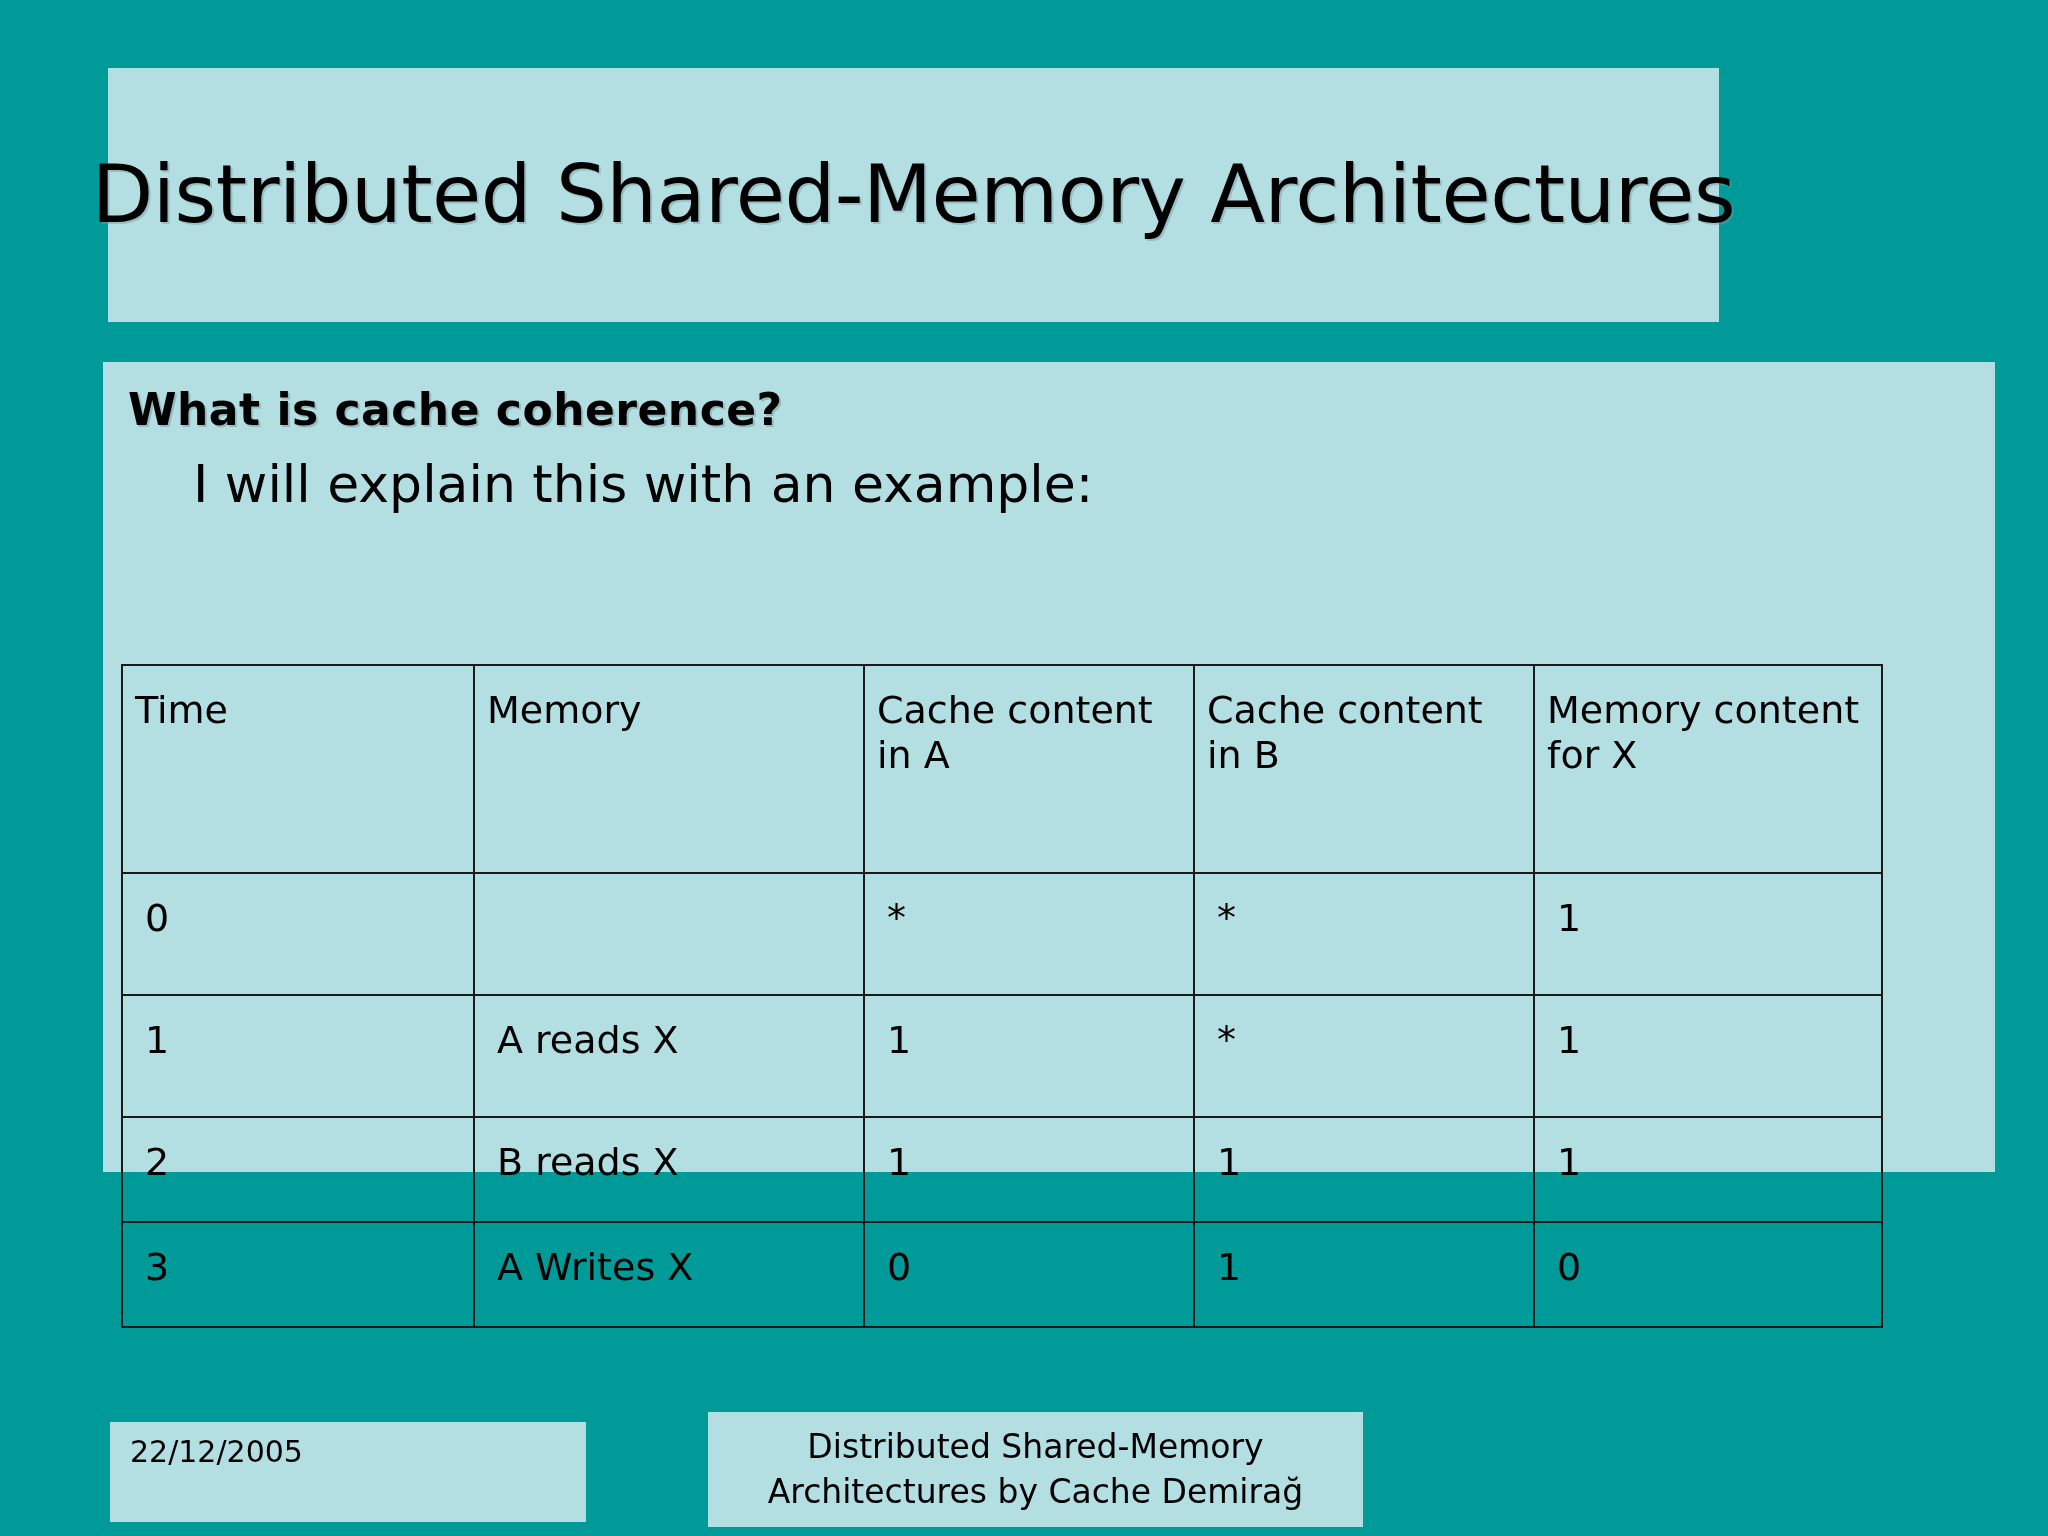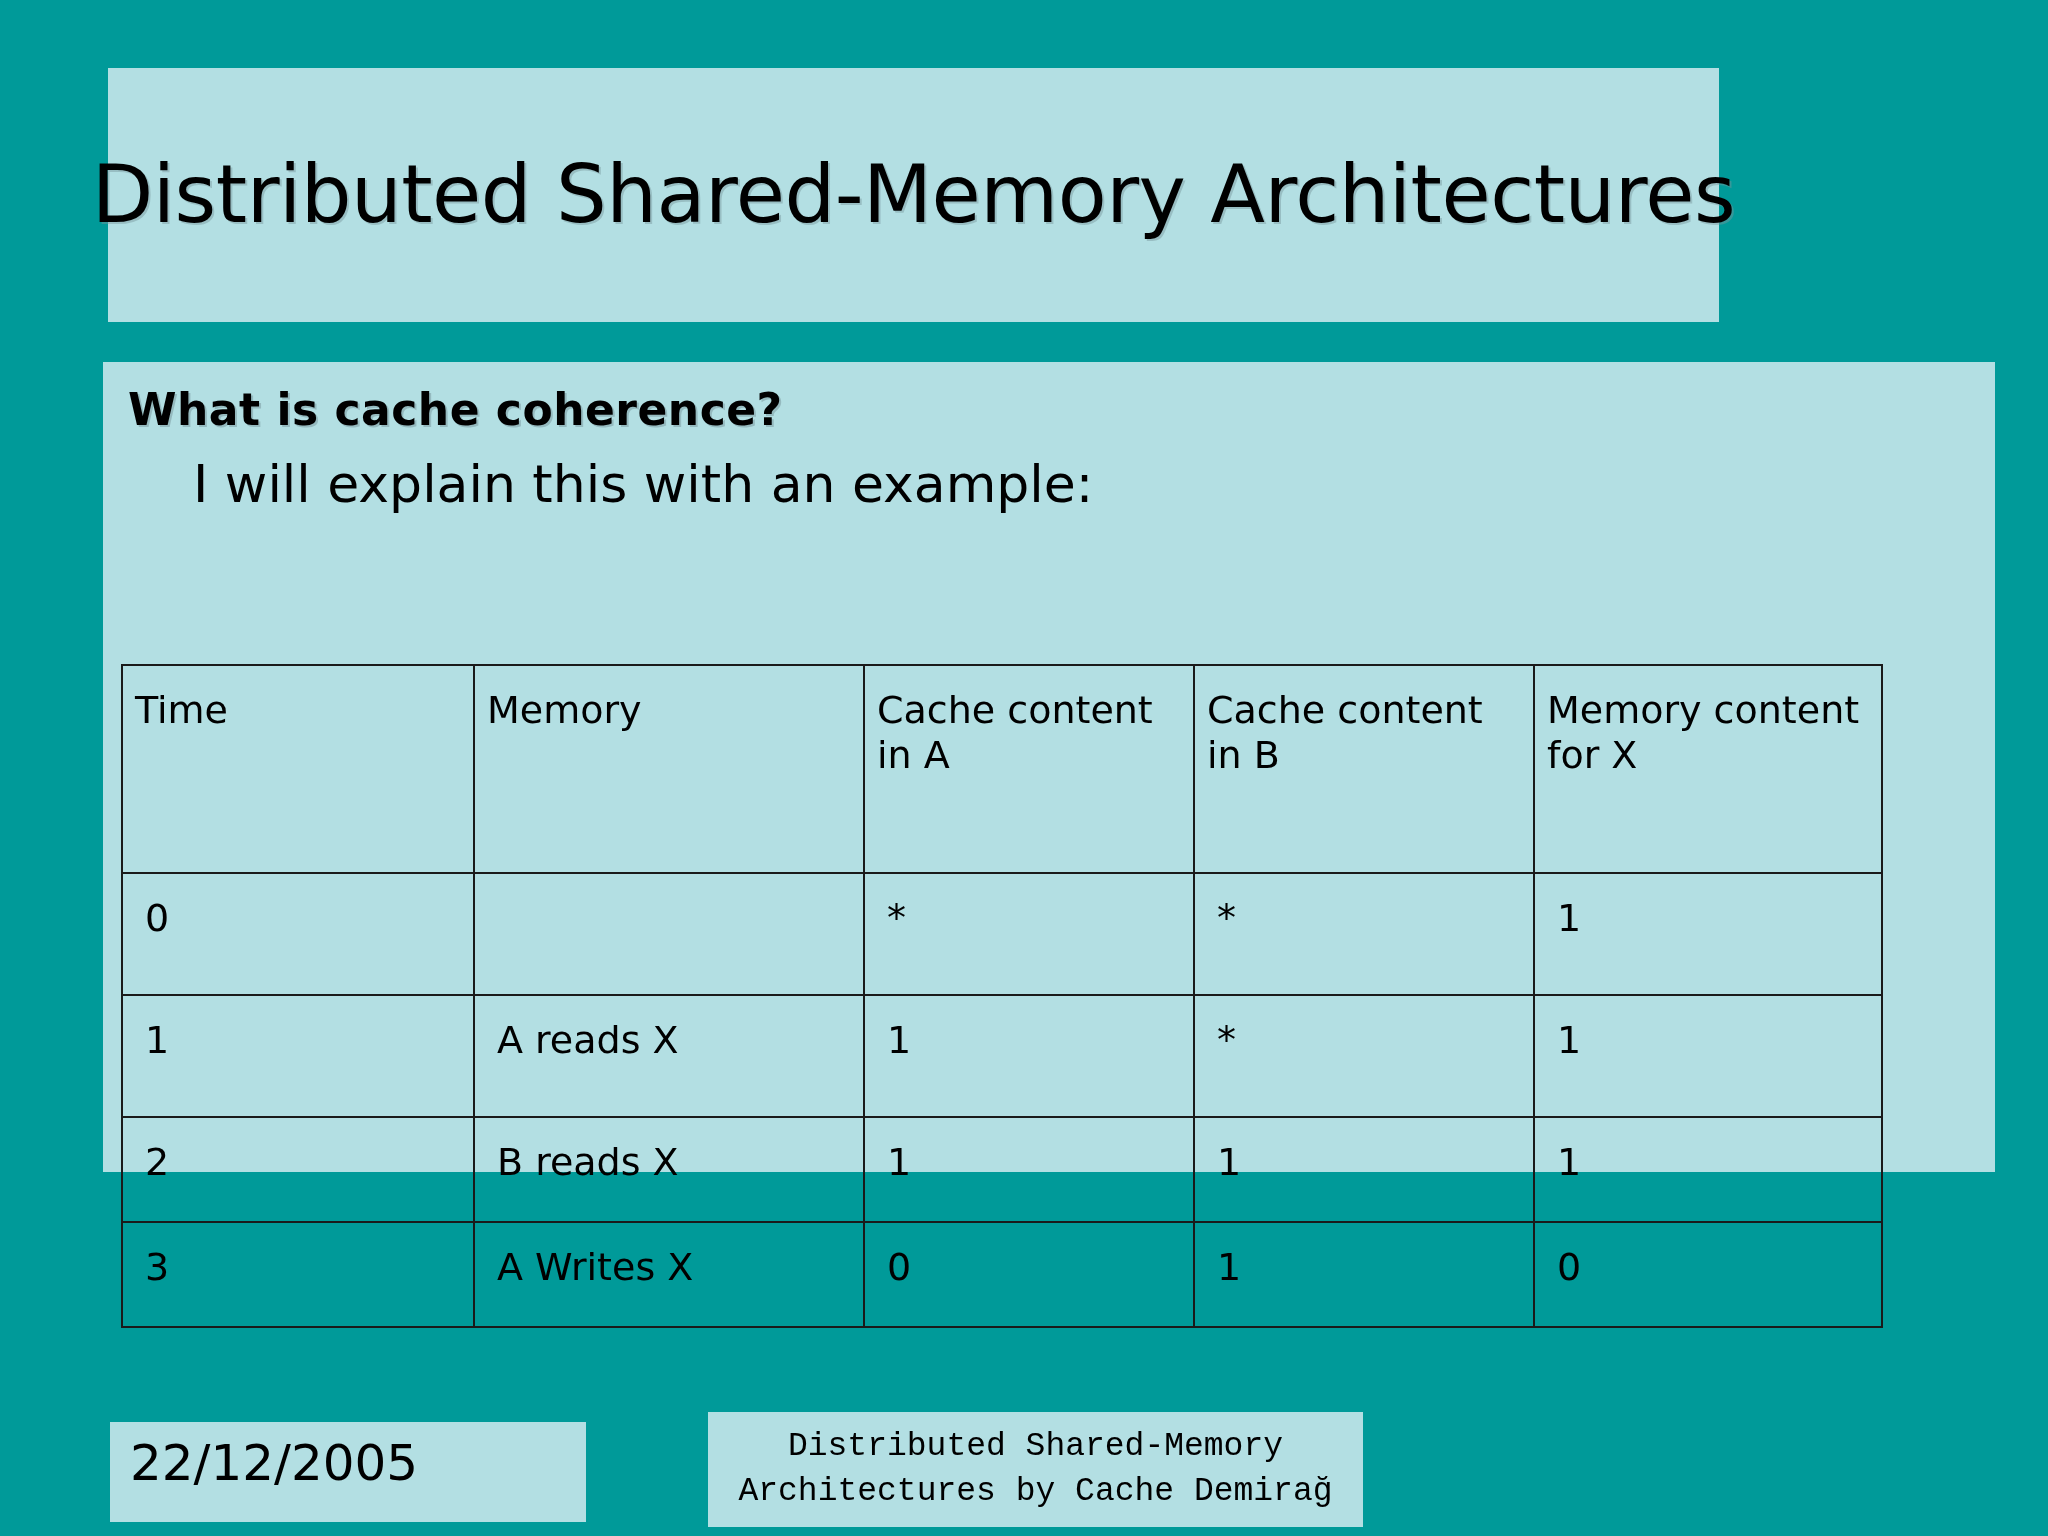--- a/index.html
+++ b/index.html
@@ -112,42 +112,41 @@
     width: 476px;
     height: 100px;
     background: #b3dfe3;
     display: flex;
     align-items: flex-start;
     padding-left: 20px;
     padding-top: 12px;
   }
   .footer-date-text {
     font-family: "DejaVu Sans", sans-serif;
-    font-size: 50px;
+    font-size: 30px;
     color: #000;
   }
 
   .footer-center {
     position: absolute;
     left: 708px;
     top: 1412px;
     width: 655px;
     height: 115px;
     background: #b3dfe3;
     display: flex;
     flex-direction: column;
     align-items: center;
     justify-content: center;
   }
   .footer-center-line {
     font-size: 33px;
     color: #000;
     line-height: 1.35;
     white-space: nowrap;
-    font-family: Liberation Mono, monospace;
   }
 </style>
 </head>
 <body>
 
 <div class="title-box">
   <div class="title-text">Distributed Shared-Memory Architectures</div>
 </div>
 
 <div class="content-panel">

